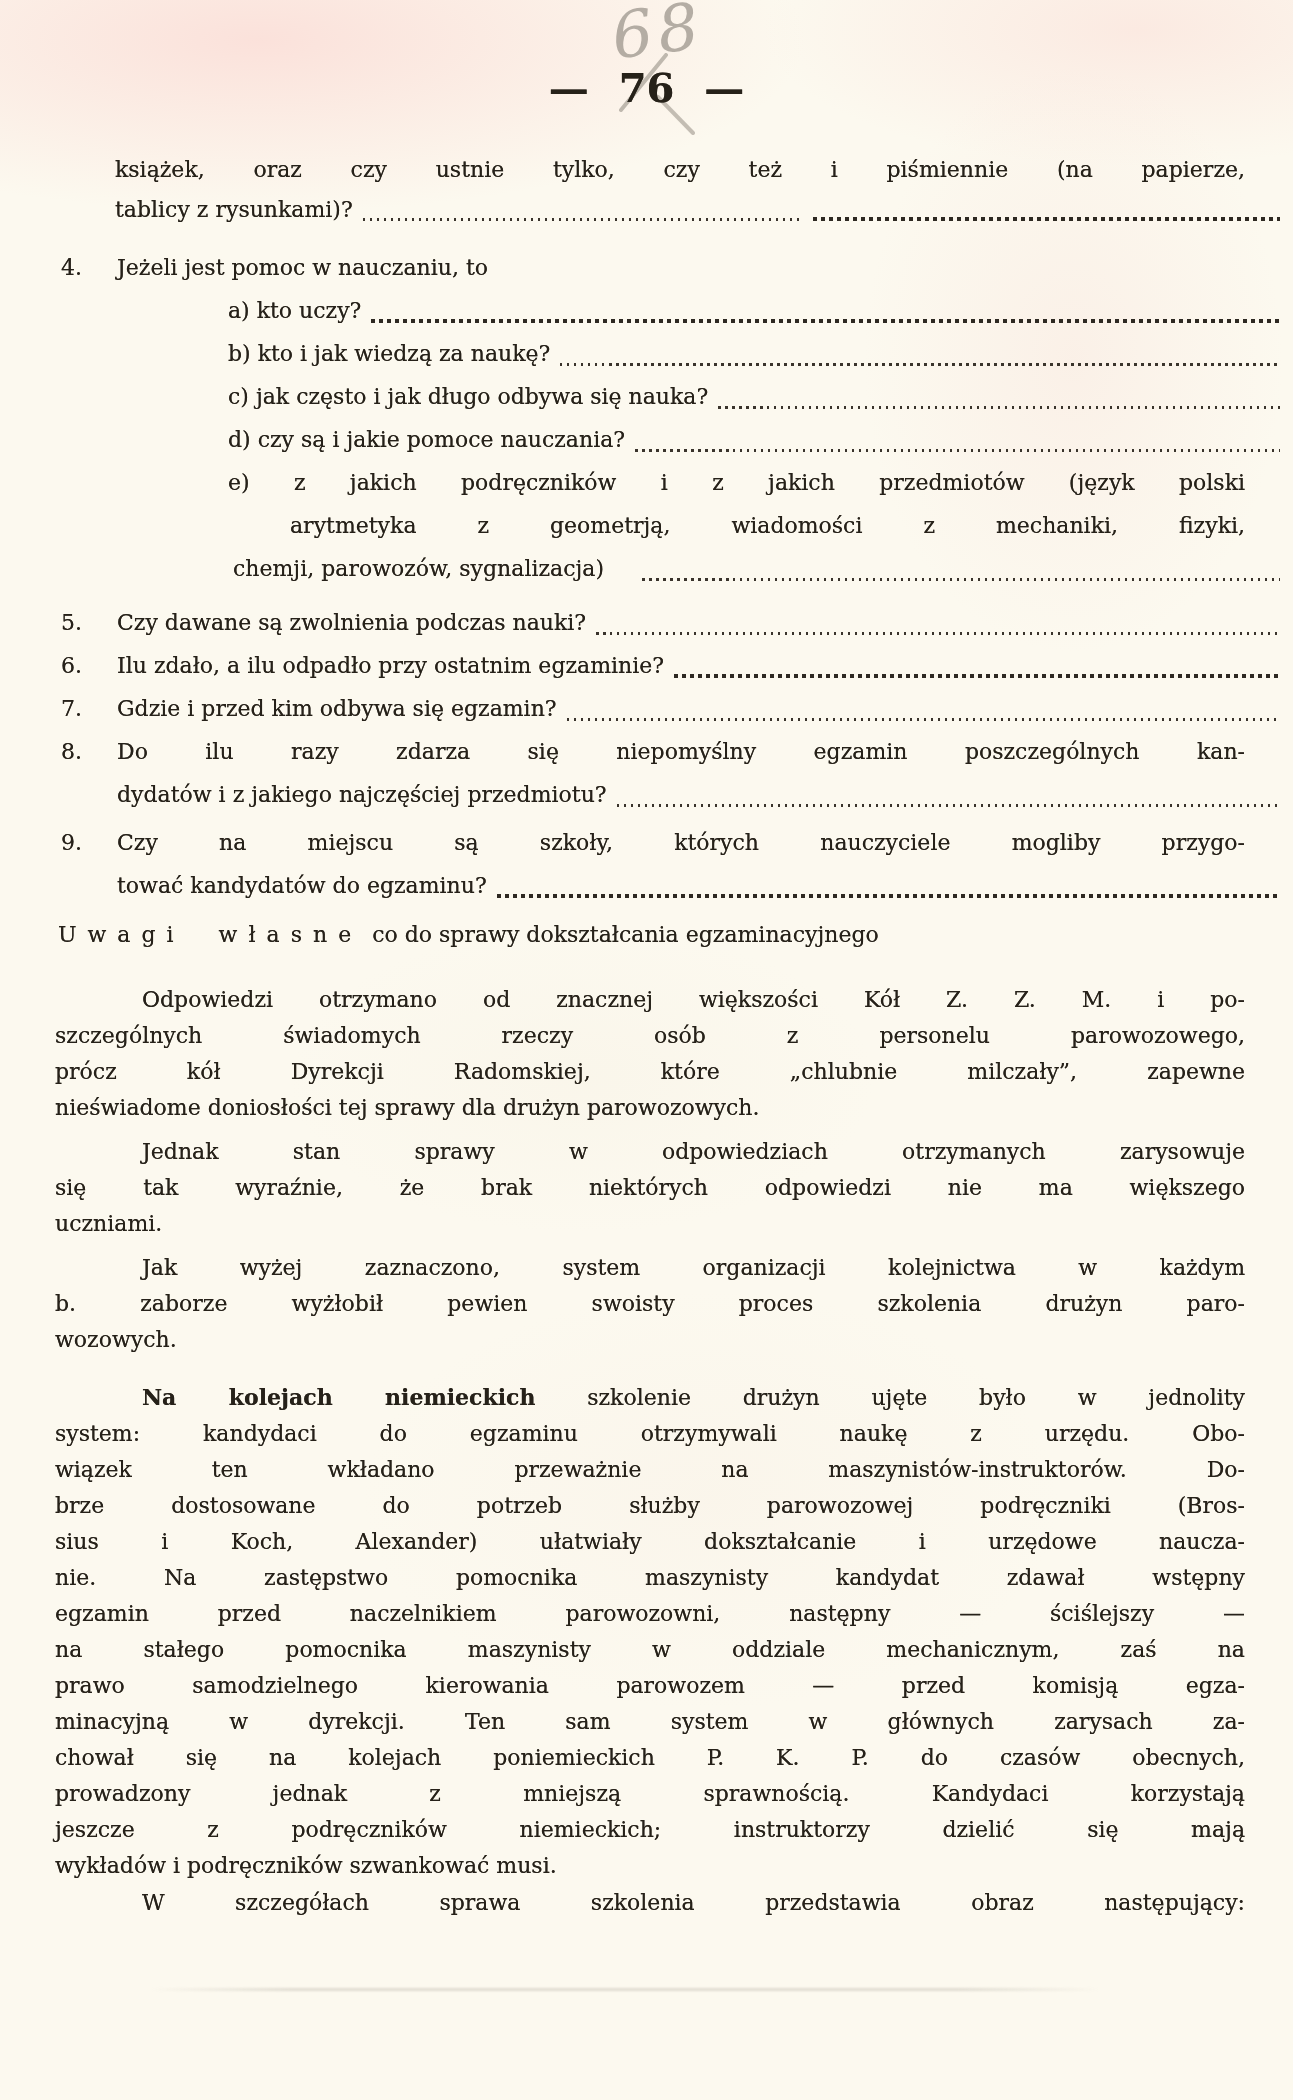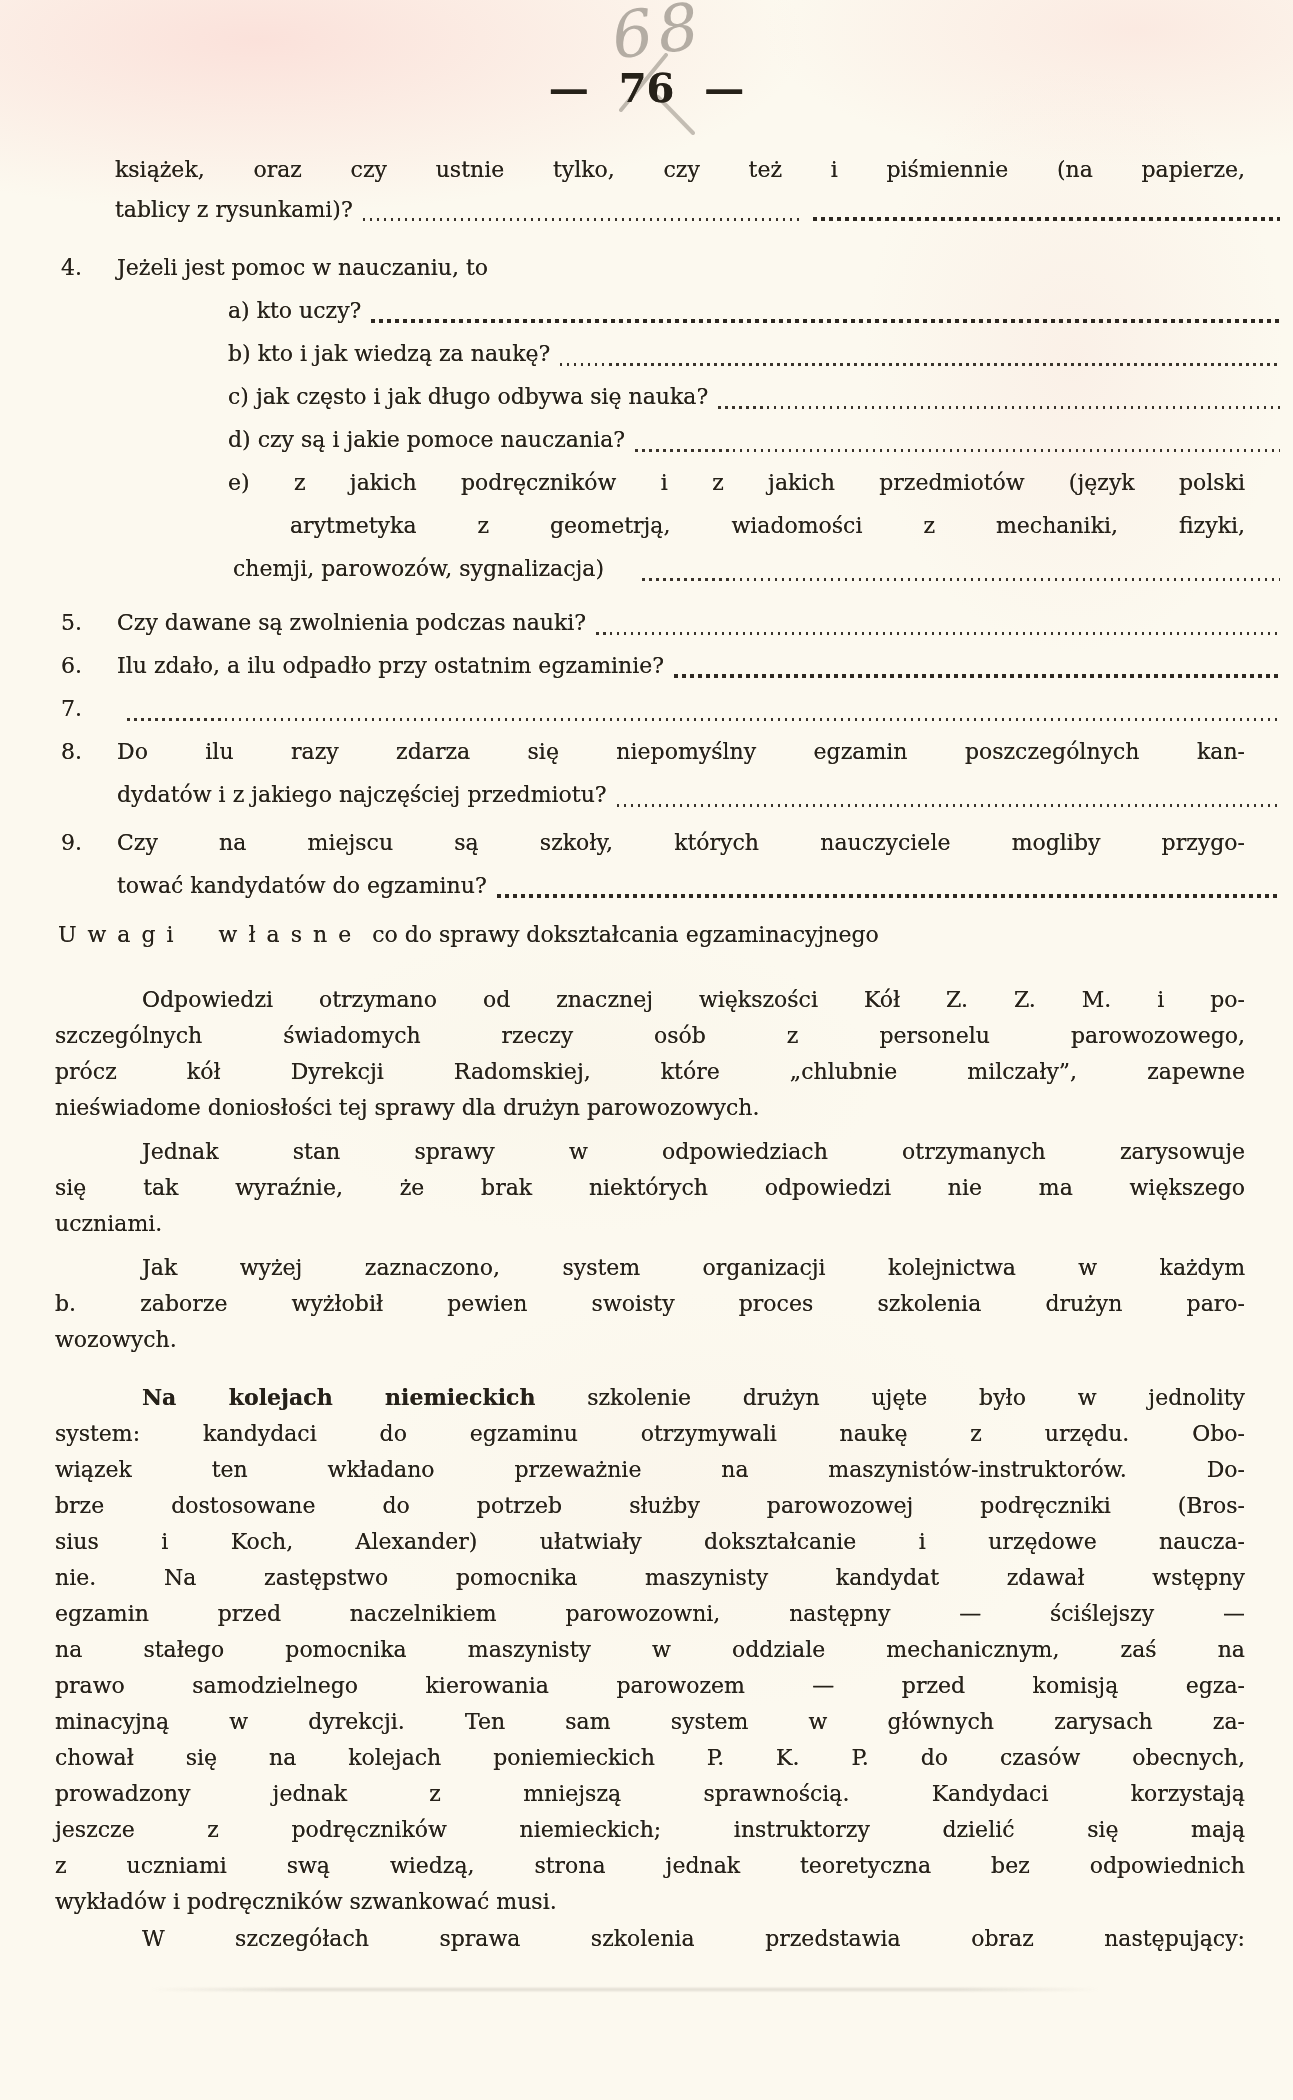--- a/index.html
+++ b/index.html
@@ -134,20 +134,21 @@
         <span class="qtxt">Czy dawane są zwolnienia podczas nauki?</span>
         <span class="leader fine"></span>
       </div>
       <div class="qrow">
         <span class="qnum">6.</span>
         <span class="qtxt">Ilu zdało, a ilu odpadło przy ostatnim egzaminie?</span>
         <span class="leader"></span>
       </div>
       <div class="qrow">
         <span class="qnum">7.</span>
+        <span class="qtxt">Gdzie i przed kim odbywa się egzamin?</span>
         <span class="leader fine"></span>
       </div>
       <div class="qrow">
         <span class="qnum">8.</span>
         <span class="qtxt grow">Do ilu razy zdarza się niepomyślny egzamin poszczególnych kan-</span>
       </div>
       <div class="qrow cont">
         <span class="qtxt">dydatów i z jakiego najczęściej przedmiotu?</span>
         <span class="leader fine"></span>
       </div>
@@ -193,21 +194,20 @@
         <div class="pl">brze dostosowane do potrzeb służby parowozowej podręczniki (Bros-</div>
         <div class="pl">sius i Koch, Alexander) ułatwiały dokształcanie i urzędowe naucza-</div>
         <div class="pl">nie. Na zastępstwo pomocnika maszynisty kandydat zdawał wstępny</div>
         <div class="pl">egzamin przed naczelnikiem parowozowni, następny — ściślejszy —</div>
         <div class="pl">na stałego pomocnika maszynisty w oddziale mechanicznym, zaś na</div>
         <div class="pl">prawo samodzielnego kierowania parowozem — przed komisją egza-</div>
         <div class="pl">minacyjną w dyrekcji. Ten sam system w głównych zarysach za-</div>
         <div class="pl">chował się na kolejach poniemieckich P. K. P. do czasów obecnych,</div>
         <div class="pl">prowadzony jednak z mniejszą sprawnością. Kandydaci korzystają</div>
         <div class="pl">jeszcze z podręczników niemieckich; instruktorzy dzielić się mają</div>
-        <div class="pl">z uczniami swą wiedzą, strona jednak teoretyczna bez odpowiednich</div>
         <div class="pl end">wykładów i podręczników szwankować musi.</div>
       </div>
 
       <div class="p5">
         <div class="pl first">W szczegółach sprawa szkolenia przedstawia obraz następujący:</div>
       </div>
 
     </div>
   </div>
 

